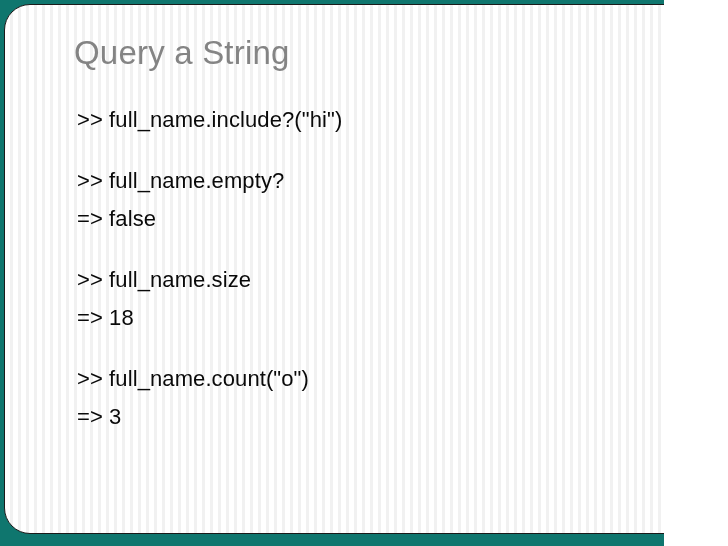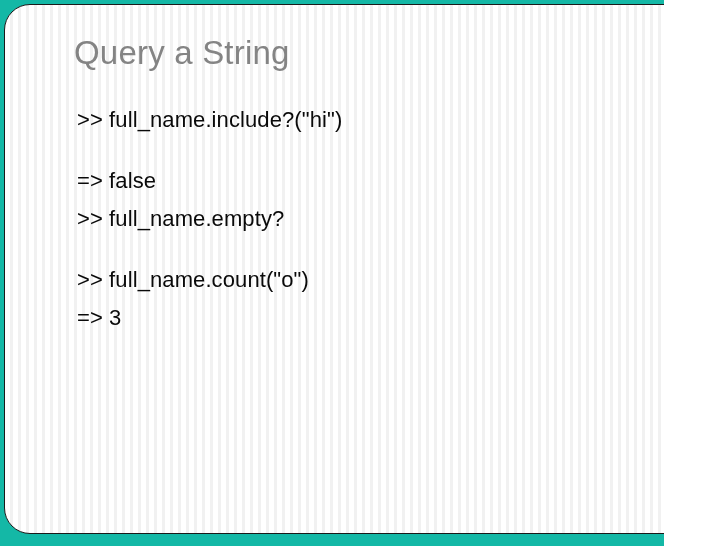--- a/index.html
+++ b/index.html
@@ -5,21 +5,21 @@
   html, body {
     margin: 0;
     padding: 0;
     background: #ffffff;
   }
 
   .slide-root {
     position: relative;
     width: 664px;
     height: 546px;
-    background: #14b8a6;
+    background: #0f766e;
     overflow: hidden;
     font-family: "Liberation Sans", sans-serif;
   }
 
   
   .slide-canvas {
     position: absolute;
     left: 4px;
     top: 4px;
     width: 718px;
@@ -79,24 +79,28 @@
 
     <div class="slide-title">Query a String</div>
 
     <div class="code-body">
 
       <div class="code-block">
         <div class="code-line">&gt;&gt; full_name.include?("hi")</div>
       </div>
 
       <div class="code-block">
+        <div class="code-line">&gt;&gt; full_name.empty?</div>
         <div class="code-line">=&gt; false</div>
-        <div class="code-line">&gt;&gt; full_name.empty?</div>
       </div>
 
+      <div class="code-block">
+        <div class="code-line">&gt;&gt; full_name.size</div>
+        <div class="code-line">=&gt; 18</div>
+      </div>
 
       <div class="code-block">
         <div class="code-line">&gt;&gt; full_name.count("o")</div>
         <div class="code-line">=&gt; 3</div>
       </div>
 
     </div>
   </div>
 </div>
 

